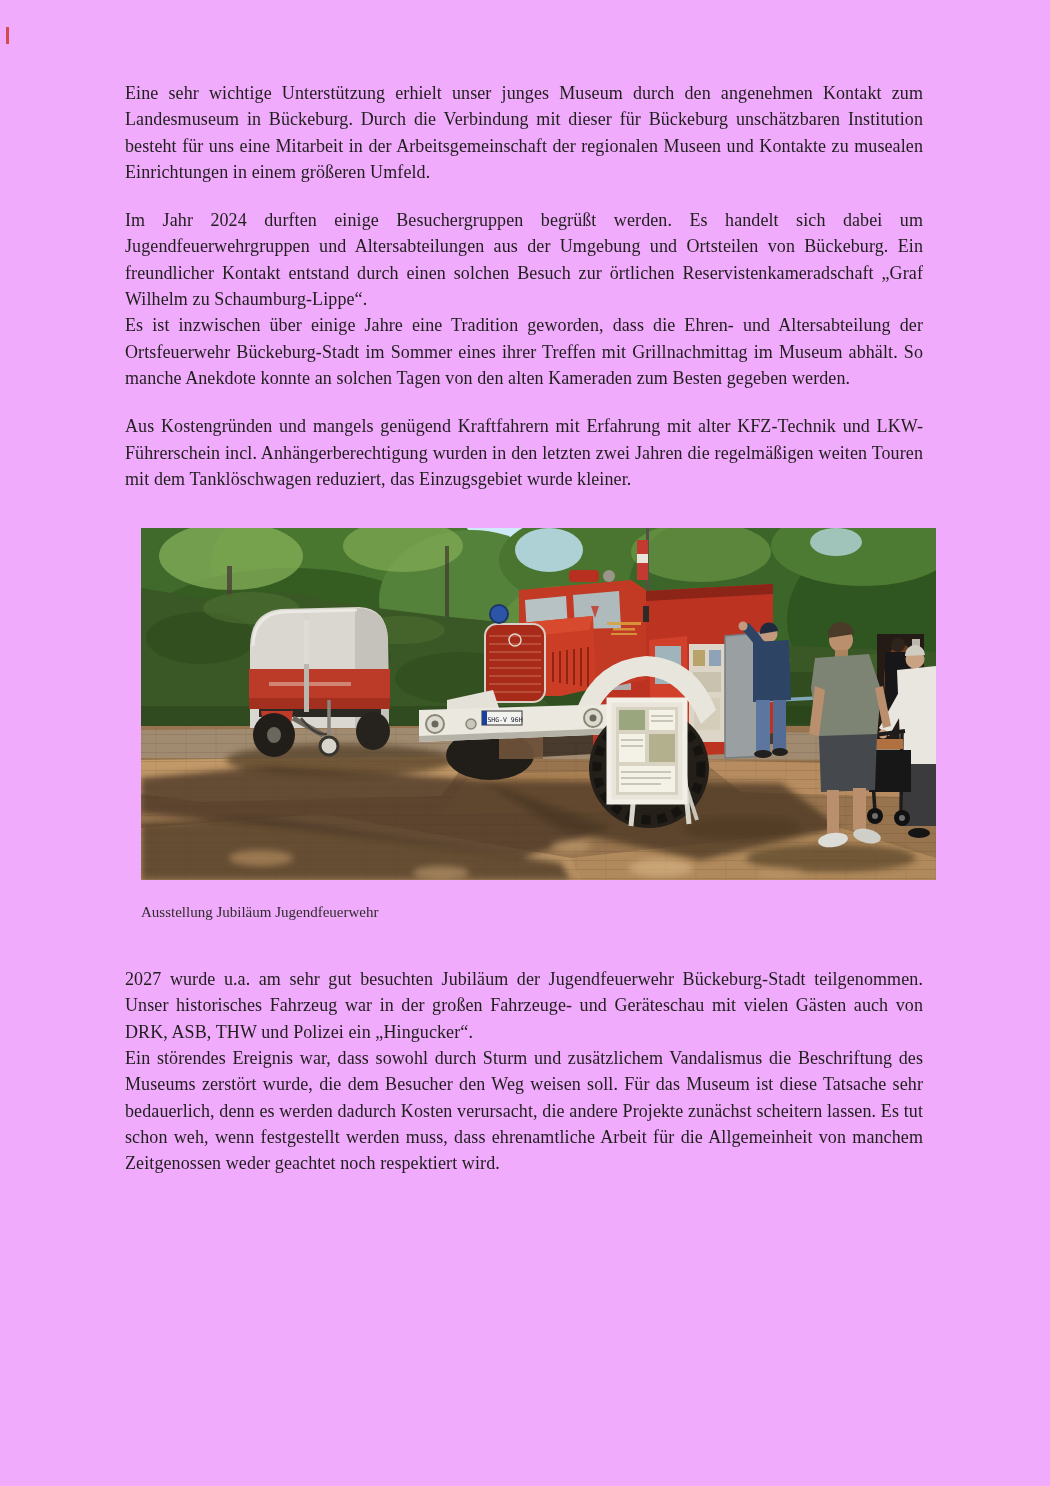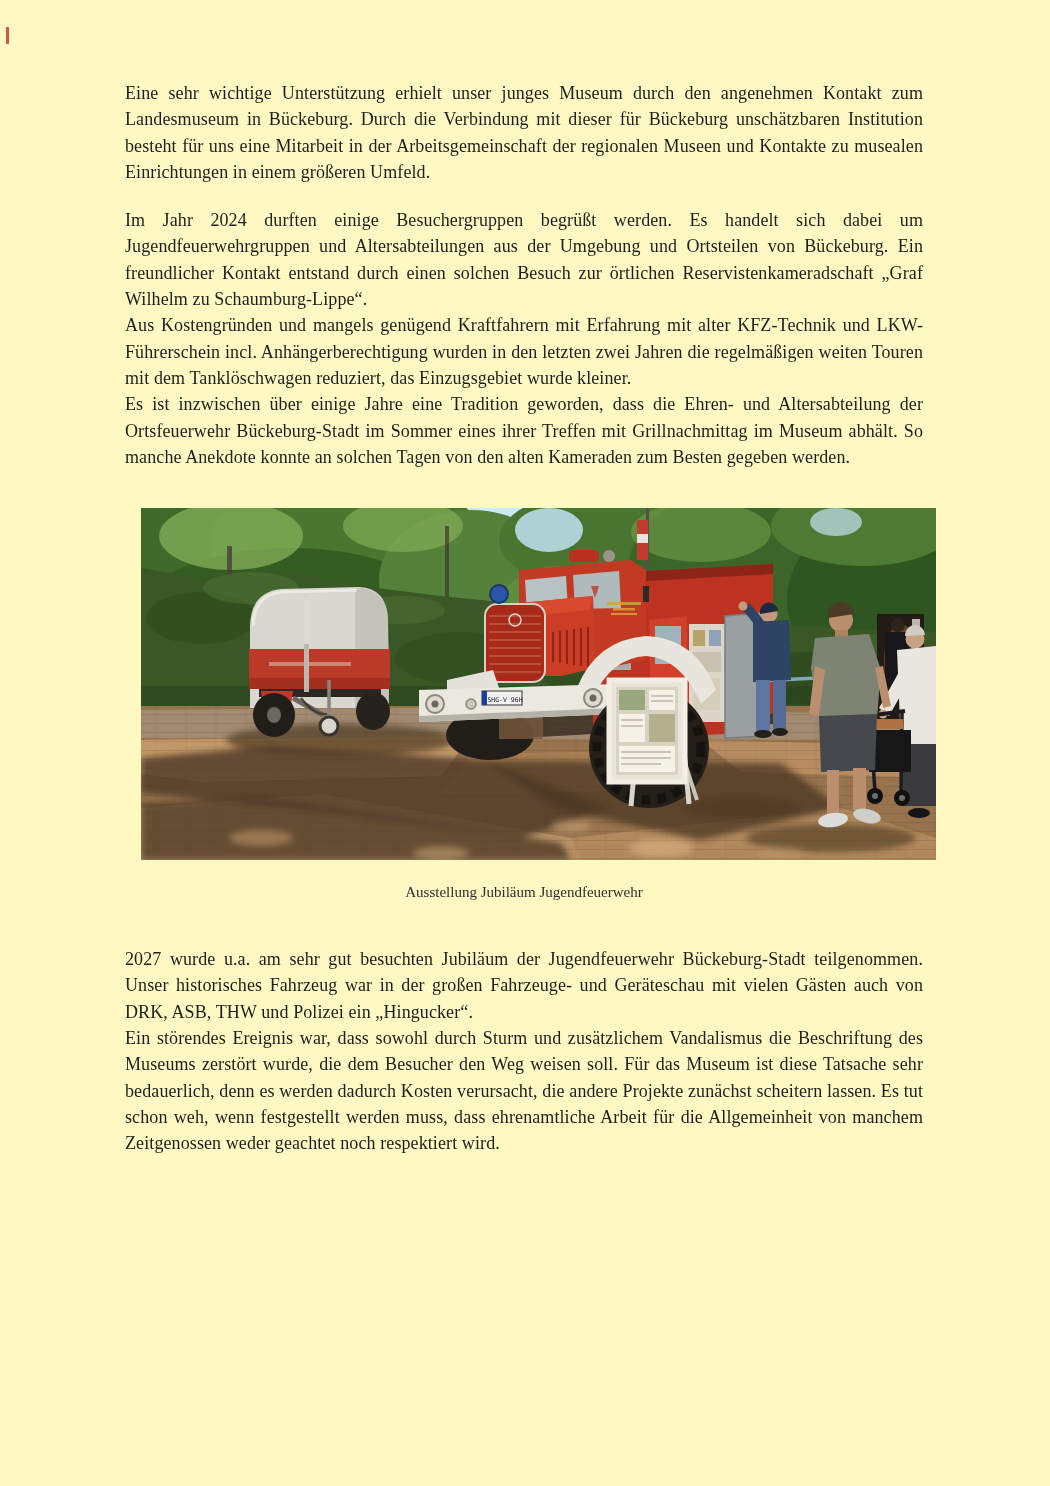--- a/index.html
+++ b/index.html
@@ -1,20 +1,20 @@
 <!DOCTYPE html>
 <html><head>
 <meta charset="utf-8">
 <style>
   html,body{margin:0;padding:0;background:#ffffff;}
   .page{
     position:relative;
     width:1050px;
     height:1486px;
-    background:#fef9c3;
+    background:#f0abfc;
     font-family:"Liberation Serif","DejaVu Serif",serif;
     color:#1f1e1c;
     overflow:hidden;
   }
   .content{
     position:absolute;
     left:125px; top:80px;
     width:798px;
   }
   p.para{
@@ -25,43 +25,43 @@
     letter-spacing:0.1px;
   }
   p.gap{margin-bottom:22px;}
   figure.photo-figure{margin:20px 0 0 0;padding:16px;}
   .photo-wrap{width:795px;height:352px;line-height:0;}
   figcaption{
     margin-top:22px;
     font-size:15px;
     line-height:20px;
     color:#2e2d2b;
-    text-align:center;
+    text-align:left;
   }
   p.after-photo{margin-top:28px;}
   .scan-mark{
     position:absolute;
     left:6px; top:27px;
     width:3px; height:17px;
     background:#cc3a33;
     opacity:.85;
   }
 </style>
 </head>
 <body>
 
 <div class="page">
   <div class="scan-mark"></div>
 
   <div class="content">
 
     <p class="para gap">Eine sehr wichtige Unterstützung erhielt unser junges Museum durch den angenehmen Kontakt zum Landesmuseum in Bückeburg. Durch die Verbindung mit dieser für Bückeburg unschätzbaren Institution besteht für uns eine Mitarbeit in der Arbeitsgemeinschaft der regionalen Museen und Kontakte zu musealen Einrichtungen in einem größeren Umfeld.</p>
     <p class="para">Im Jahr 2024 durften einige Besuchergruppen begrüßt werden. Es handelt sich dabei um Jugendfeuerwehrgruppen und Altersabteilungen aus der Umgebung und Ortsteilen von Bückeburg. Ein freundlicher Kontakt entstand durch einen solchen Besuch zur örtlichen Reservistenkameradschaft „Graf Wilhelm zu Schaumburg-Lippe“.</p>
+    <p class="para gap">Es ist inzwischen über einige Jahre eine Tradition geworden, dass die Ehren- und Altersabteilung der Ortsfeuerwehr Bückeburg-Stadt im Sommer eines ihrer Treffen mit Grillnachmittag im Museum abhält. So manche Anekdote konnte an solchen Tagen von den alten Kameraden zum Besten gegeben werden.</p>
     <p class="para">Aus Kostengründen und mangels genügend Kraftfahrern mit Erfahrung mit alter KFZ-Technik und LKW-Führerschein incl. Anhängerberechtigung wurden in den letzten zwei Jahren die regelmäßigen weiten Touren mit dem Tanklöschwagen reduziert, das Einzugsgebiet wurde kleiner.</p>
-    <p class="para gap">Es ist inzwischen über einige Jahre eine Tradition geworden, dass die Ehren- und Altersabteilung der Ortsfeuerwehr Bückeburg-Stadt im Sommer eines ihrer Treffen mit Grillnachmittag im Museum abhält. So manche Anekdote konnte an solchen Tagen von den alten Kameraden zum Besten gegeben werden.</p>
 
     <figure class="photo-figure">
       <div class="photo-wrap">
         <svg width="795" height="352" viewBox="0 0 795 352" xmlns="http://www.w3.org/2000/svg">
           <defs>
             <linearGradient id="sky" x1="0" y1="0" x2="0" y2="1">
               <stop offset="0" stop-color="#cfeaf8"></stop>
               <stop offset="1" stop-color="#9fc9e2"></stop>
             </linearGradient>
             <pattern id="brick" width="30" height="9" patternUnits="userSpaceOnUse">

